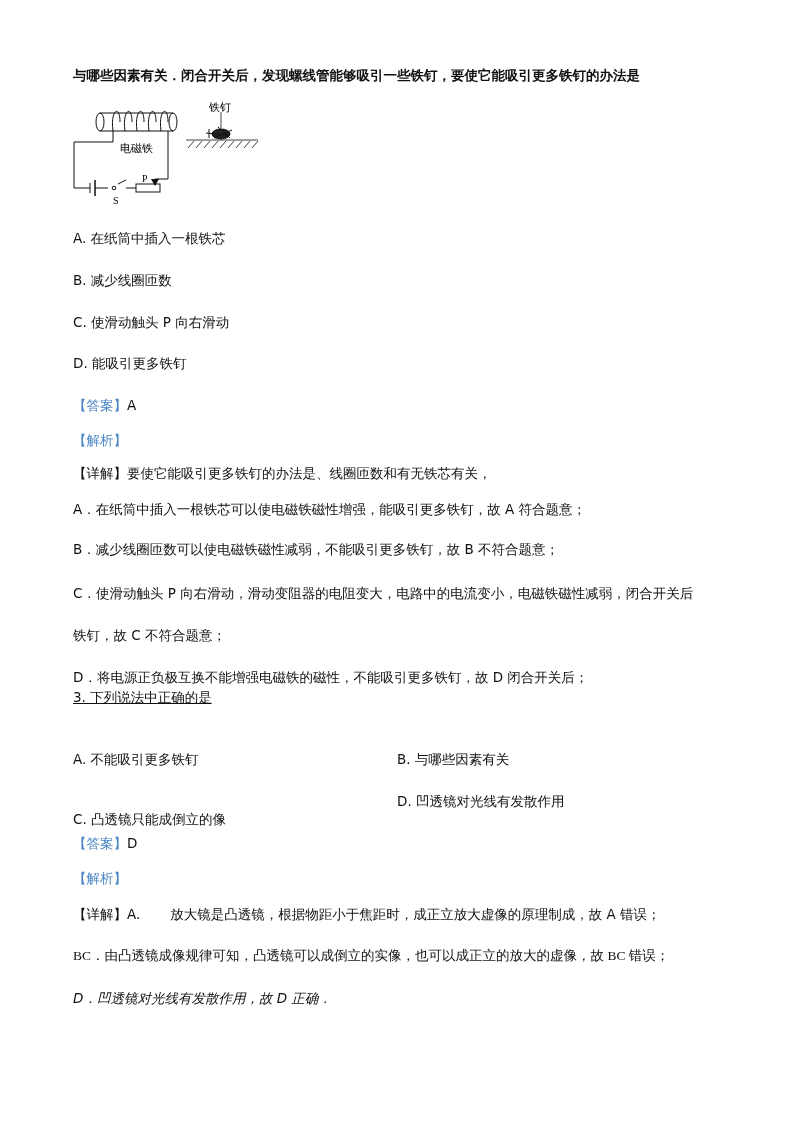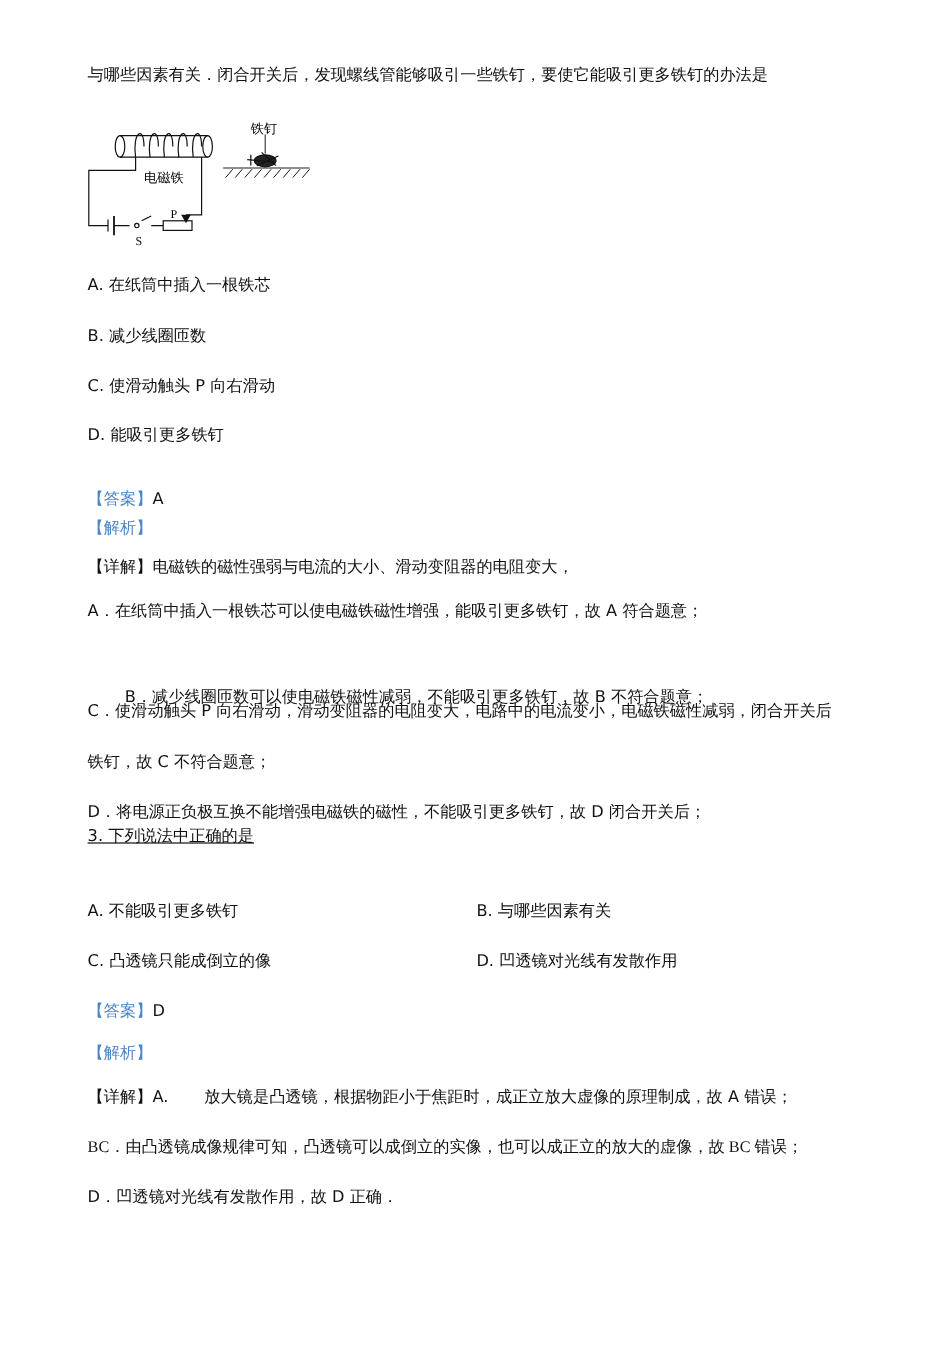--- a/index.html
+++ b/index.html
@@ -10,21 +10,21 @@
     }
     .line { position: absolute; left: 73px; white-space: nowrap; line-height: 18px; }
     .tag { color: #4a86c5; }
     .opt-right { left: 397px; }
     .diagram { position: absolute; left: 68px; top: 100px; width: 200px; height: 110px; }
     .gap { display: inline-block; width: 30px; }
   </style>
 </head>
 <body>
 
-<div class="line" style="top:54px;">与哪些因素有关．闭合开关后，发现螺线管能够吸引一些铁钉，要使它能吸引更多铁钉的办法是</div>
+<div class="line" style="top:66px;font-weight:bold;">与哪些因素有关．闭合开关后，发现螺线管能够吸引一些铁钉，要使它能吸引更多铁钉的办法是</div>
 
 <svg class="diagram" viewBox="0 0 200 110" xmlns="http://www.w3.org/2000/svg">
 
   <g stroke="#111" fill="none" stroke-width="1">
     <ellipse cx="32" cy="22" rx="4" ry="9"></ellipse>
     <line x1="32" y1="13" x2="105" y2="13"></line>
     <line x1="32" y1="31" x2="105" y2="31"></line>
     <ellipse cx="105" cy="22" rx="4" ry="9"></ellipse>
   </g>
 
@@ -79,33 +79,33 @@
     <line x1="153" y1="12" x2="153" y2="28" stroke-width="0.8"></line>
   </g>
   <text x="141" y="11" font-size="11" font-family="DejaVu Sans, sans-serif">铁钉</text>
 </svg>
 
 <div class="line" style="top:229px;"><span>A.</span> <span>在纸筒中插入一根铁芯</span></div>
 <div class="line" style="top:271px;"><span>B.</span> <span>减少线圈匝数</span></div>
 <div class="line" style="top:313px;"><span>C.</span> <span>使滑动触头 P 向右滑动</span></div>
 <div class="line" style="top:354px;"><span>D.</span> <span>能吸引更多铁钉</span></div>
 
-<div class="line" style="top:396px;margin-top:11px;"><span class="tag">【答案】</span><span>A</span></div>
+<div class="line" style="top:396px;"><span class="tag">【答案】</span><span>A</span></div>
 <div class="line tag" style="top:431px;">【解析】</div>
-<div class="line" style="top:464px;"><span>【详解】</span><span>电磁铁的磁性强弱与电流的大小、滑动变阻器的电阻变大，</span></div>
+<div class="line" style="top:464px;"><span>【详解】</span><span>要使它能吸引更多铁钉的办法是、线圈匝数和有无铁芯有关，</span></div>
 
 <div class="line" style="top:500px;">A．在纸筒中插入一根铁芯可以使电磁铁磁性增强，能吸引更多铁钉，故 A 符合题意；</div>
-<div class="line" style="top:572px;margin-left:31px;">B．减少线圈匝数可以使电磁铁磁性减弱，不能吸引更多铁钉，故 B 不符合题意；</div>
+<div class="line" style="top:540px;">B．减少线圈匝数可以使电磁铁磁性减弱，不能吸引更多铁钉，故 B 不符合题意；</div>
 <div class="line" style="top:584px;">C．使滑动触头 P 向右滑动，滑动变阻器的电阻变大，电路中的电流变小，电磁铁磁性减弱，闭合开关后</div>
 <div class="line" style="top:626px;">铁钉，故 C 不符合题意；</div>
 <div class="line" style="top:668px;">D．将电源正负极互换不能增强电磁铁的磁性，不能吸引更多铁钉，故 D 闭合开关后；</div>
 
 <div class="line" style="top:688px;text-decoration:underline;">3. 下列说法中正确的是</div>
 <div class="line" style="top:750px;"><span>A.</span> <span>不能吸引更多铁钉</span></div>
 <div class="line opt-right" style="top:750px;"><span>B.</span> <span>与哪些因素有关</span></div>
-<div class="line" style="top:792px;"><span>C.</span> <span>凸透镜只能成倒立的像</span></div>
+<div class="line" style="top:810px;"><span>C.</span> <span>凸透镜只能成倒立的像</span></div>
 <div class="line opt-right" style="top:792px;"><span>D.</span> <span>凹透镜对光线有发散作用</span></div>
 
 <div class="line" style="top:834px;text-align:center;"><span class="tag">【答案】</span><span>D</span></div>
 <div class="line tag" style="top:869px;">【解析】</div>
 <div class="line" style="top:905px;"><span>【详解】</span><span>A.</span><span class="gap"></span><span>放大镜是凸透镜，根据物距小于焦距时，成正立放大虚像的原理制成，故 A 错误；</span></div>
 <div class="line" style="top:947px;font-family:Liberation Serif, serif;">BC．由凸透镜成像规律可知，凸透镜可以成倒立的实像，也可以成正立的放大的虚像，故 BC 错误；</div>
-<div class="line" style="top:989px;">D．凹透镜对光线有发散作用，故 D 正确．</div>
+<div class="line" style="top:989px;font-style:italic;">D．凹透镜对光线有发散作用，故 D 正确．</div>
 
 </body></html>

